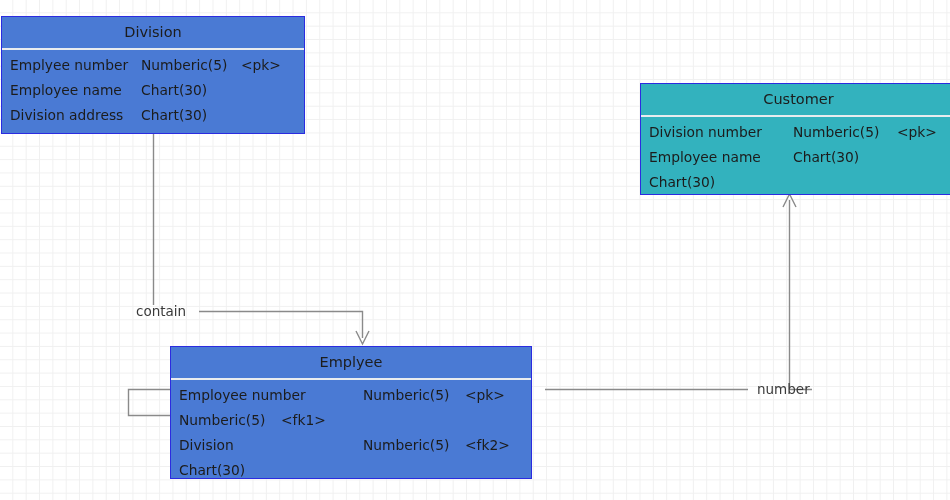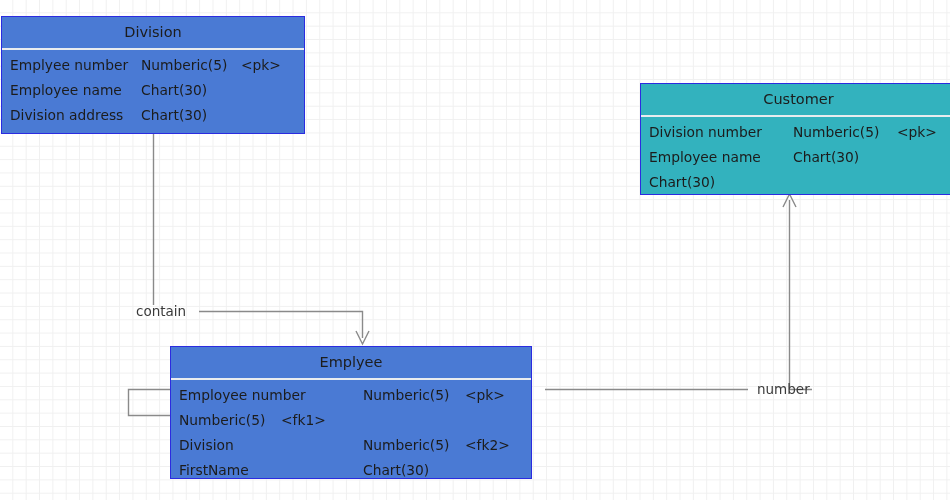--- a/index.html
+++ b/index.html
@@ -175,21 +175,20 @@
       <div class="attr-row">
         <span class="attr-type">Numberic(5)</span>
         <span class="attr-key">&lt;fk1&gt;</span>
       </div>
       <div class="attr-row">
         <span class="attr-name">Division</span>
         <span class="attr-type">Numberic(5)</span>
         <span class="attr-key">&lt;fk2&gt;</span>
       </div>
       <div class="attr-row">
-        <span class="attr-name">FirstName</span>
         <span class="attr-type">Chart(30)</span>
         <span class="attr-key"></span>
       </div>
     </div>
   </div>
 
   <div class="conn-label" style="left:136px; top:305px;">contain</div>
 
   <div class="conn-label" style="left:757px; top:383px;">number</div>
 

